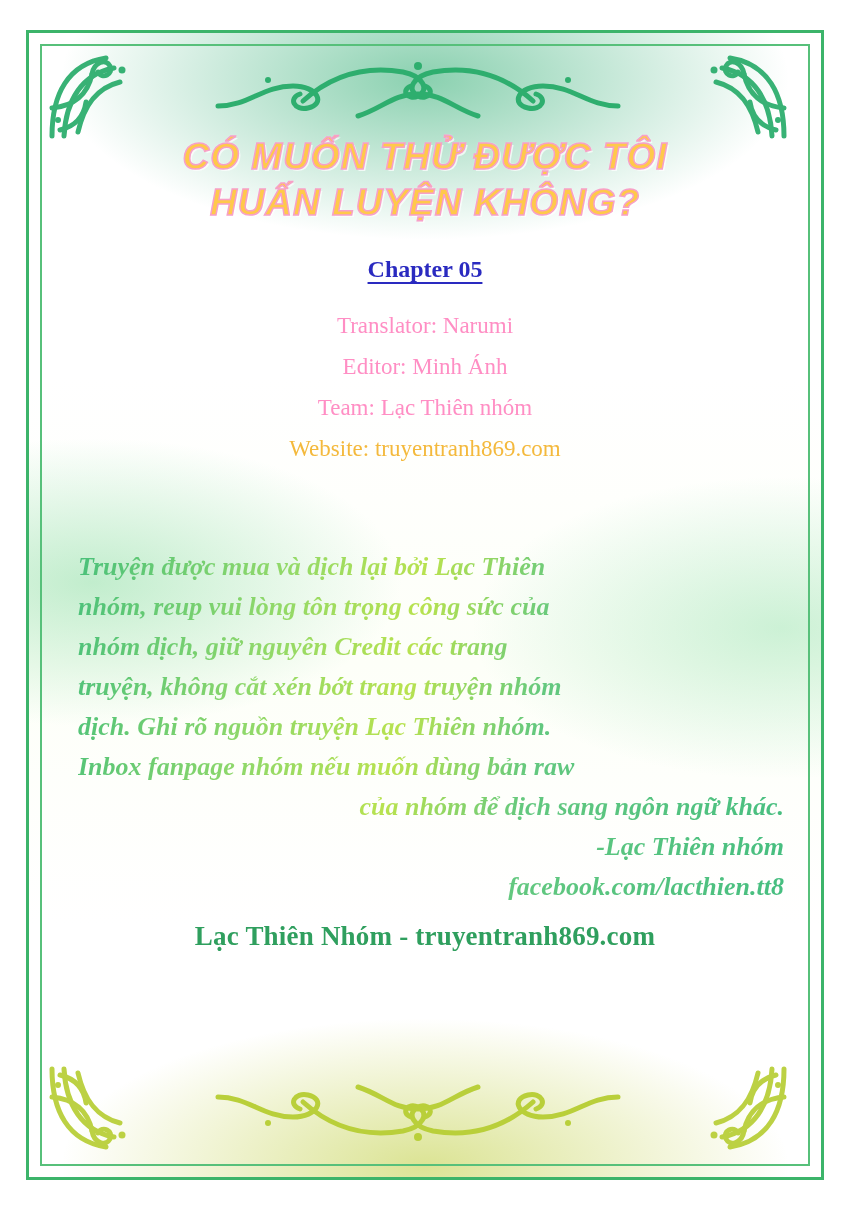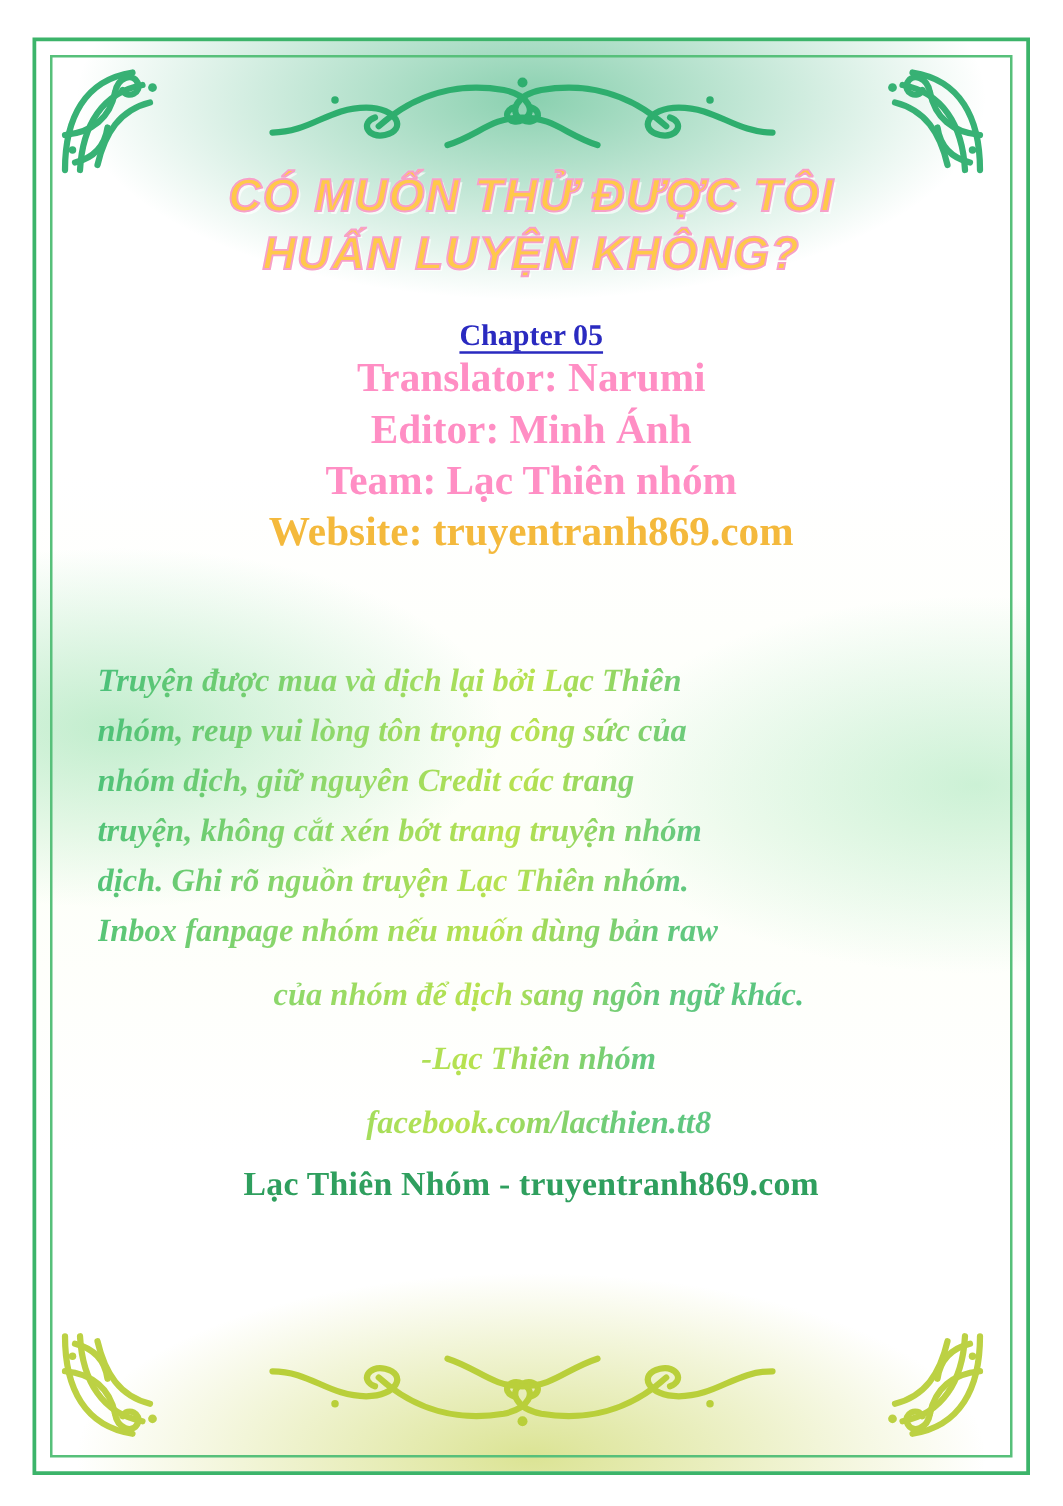--- a/index.html
+++ b/index.html
@@ -120,23 +120,24 @@
     margin-top: 30px;
     font-family: "Liberation Serif", serif;
     font-weight: bold;
     font-size: 24px;
     color: #2a2ac0;
     text-decoration: underline;
     text-underline-offset: 5px;
   }
 
   .credits {
-    font-family: "Liberation Serif", serif;
-    font-weight: bold;
-    font-size: 33px;
+    margin-top: 22px;
+    font-family: "Liberation Serif", serif;
+    font-weight: normal;
+    font-size: 23px;
     line-height: 41px;
     color: #ff8ec4;
   }
   .credits .line-website {
     color: #f4b93c;
     display: block;
   }
   .credits .line {
     display: block;
   }
@@ -150,21 +151,21 @@
     font-size: 26px;
     line-height: 40px;
     color: #63c87f;
     background: linear-gradient(100deg, #49c07a 0%, #8fd86a 26%, #b8e24f 46%, #63c87f 64%, #46be80 100%);
     -webkit-background-clip: text;
     background-clip: text;
     -webkit-text-fill-color: transparent;
     text-align: justify;
   }
   .notice .nl { display: block; }
-  .notice .nl.nojust { text-align: center; margin-top: 11px; }
+  .notice .nl.nojust { text-align: right; }
 
   .footer {
     margin-top: 14px;
     font-family: "Liberation Serif", serif;
     font-weight: bold;
     font-size: 27px;
     color: #2f9f5e;
     letter-spacing: 0.2px;
   }
 </style>

